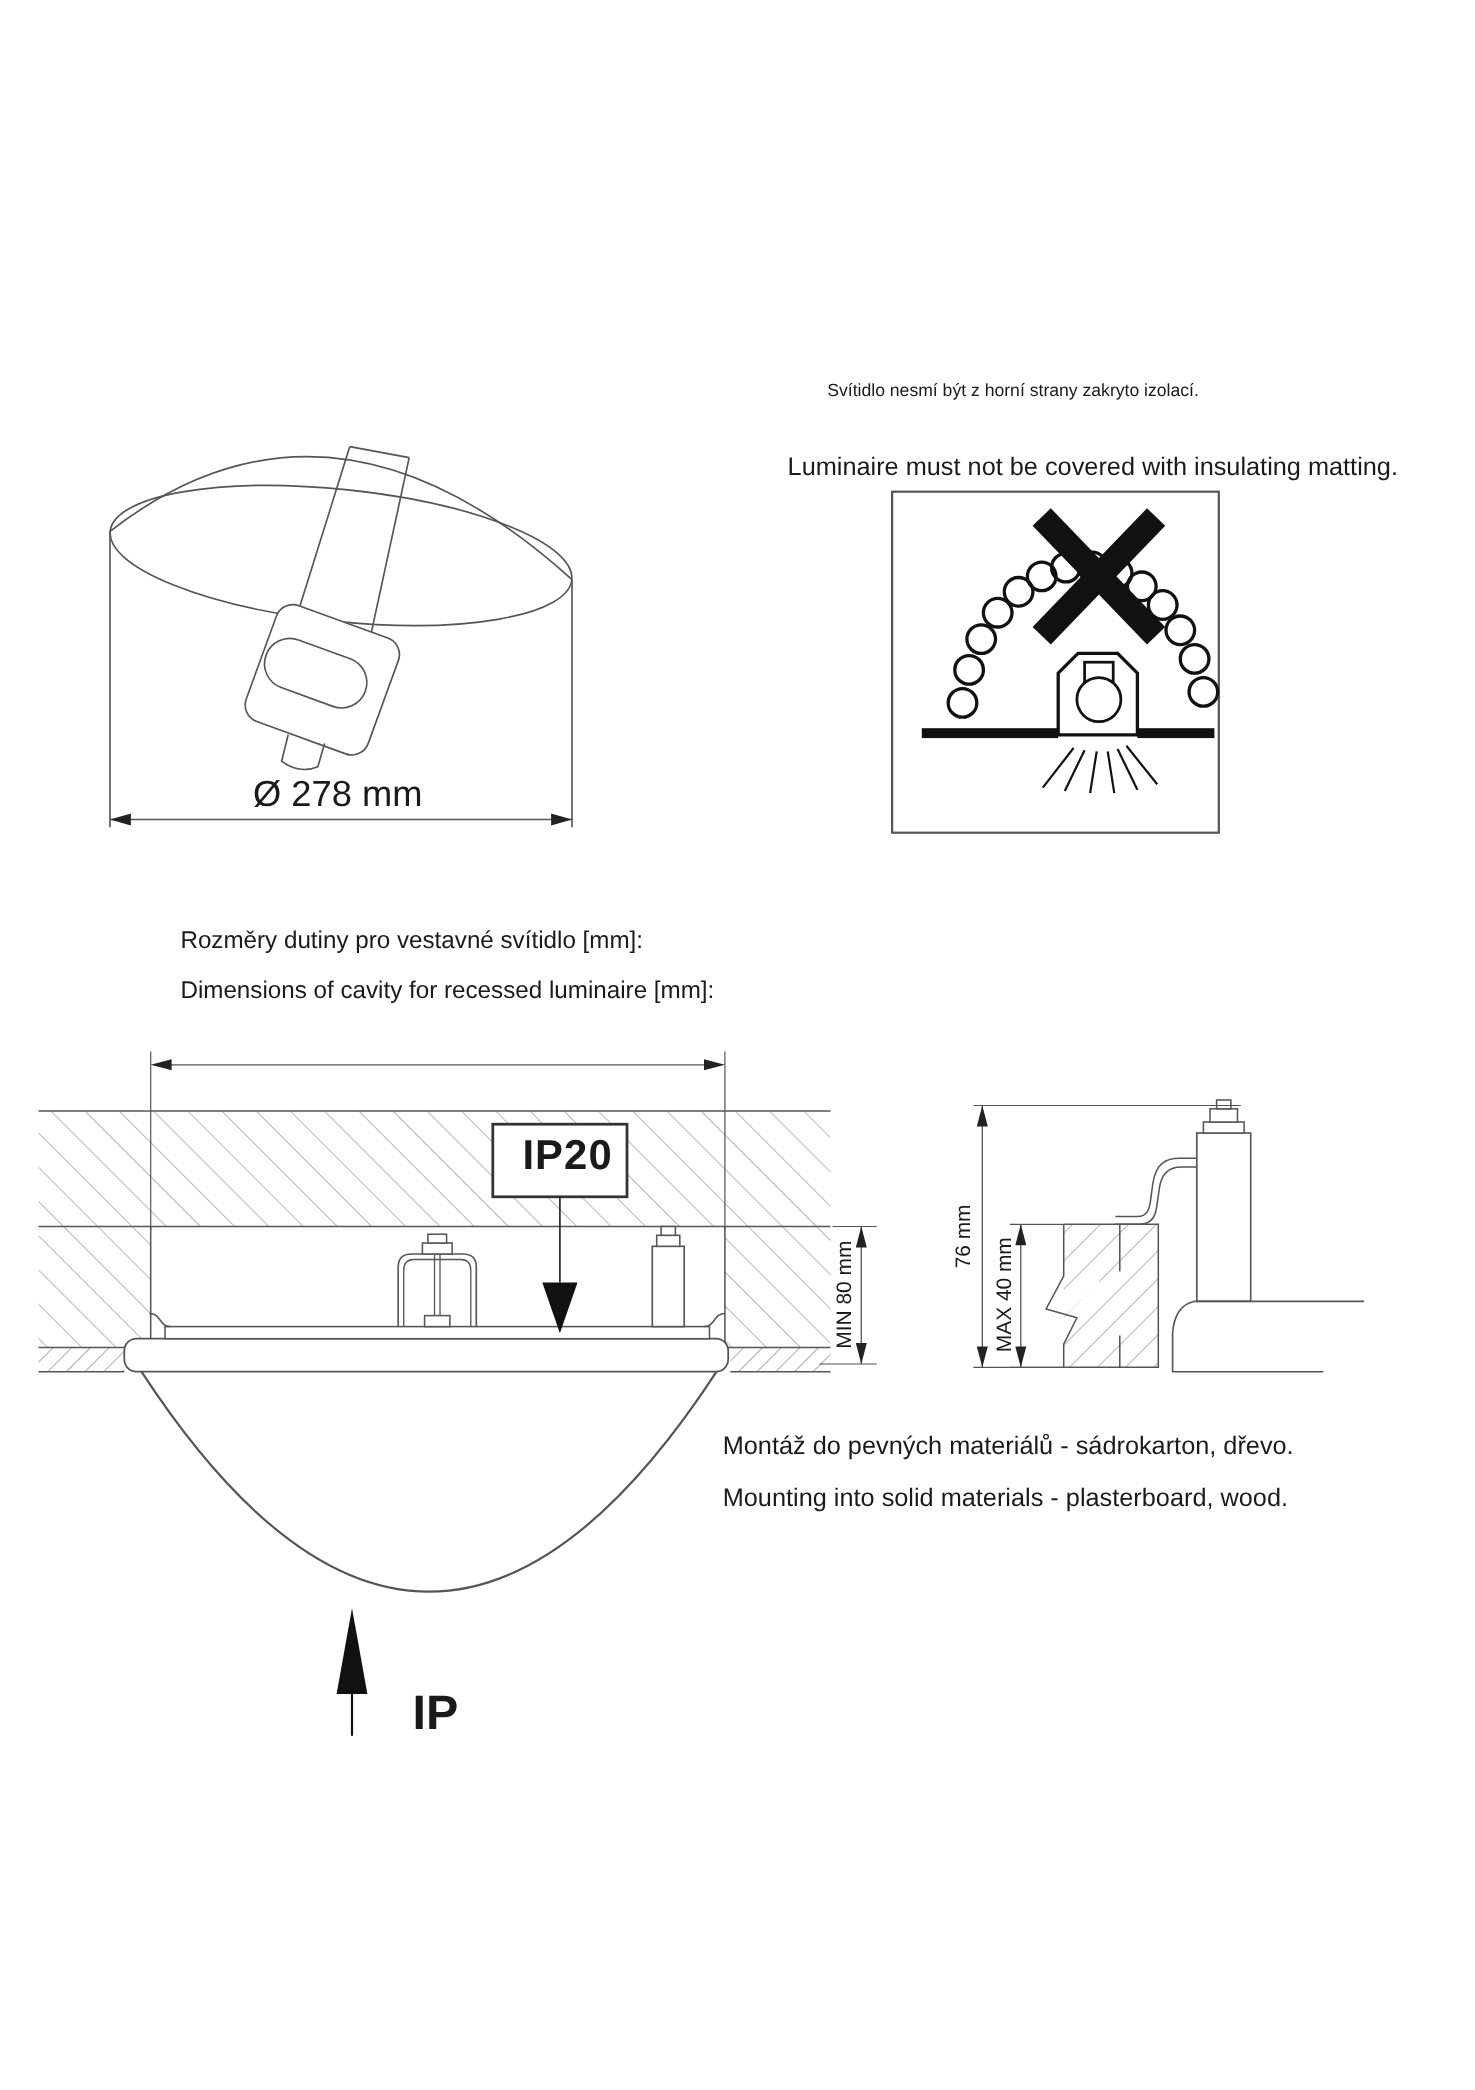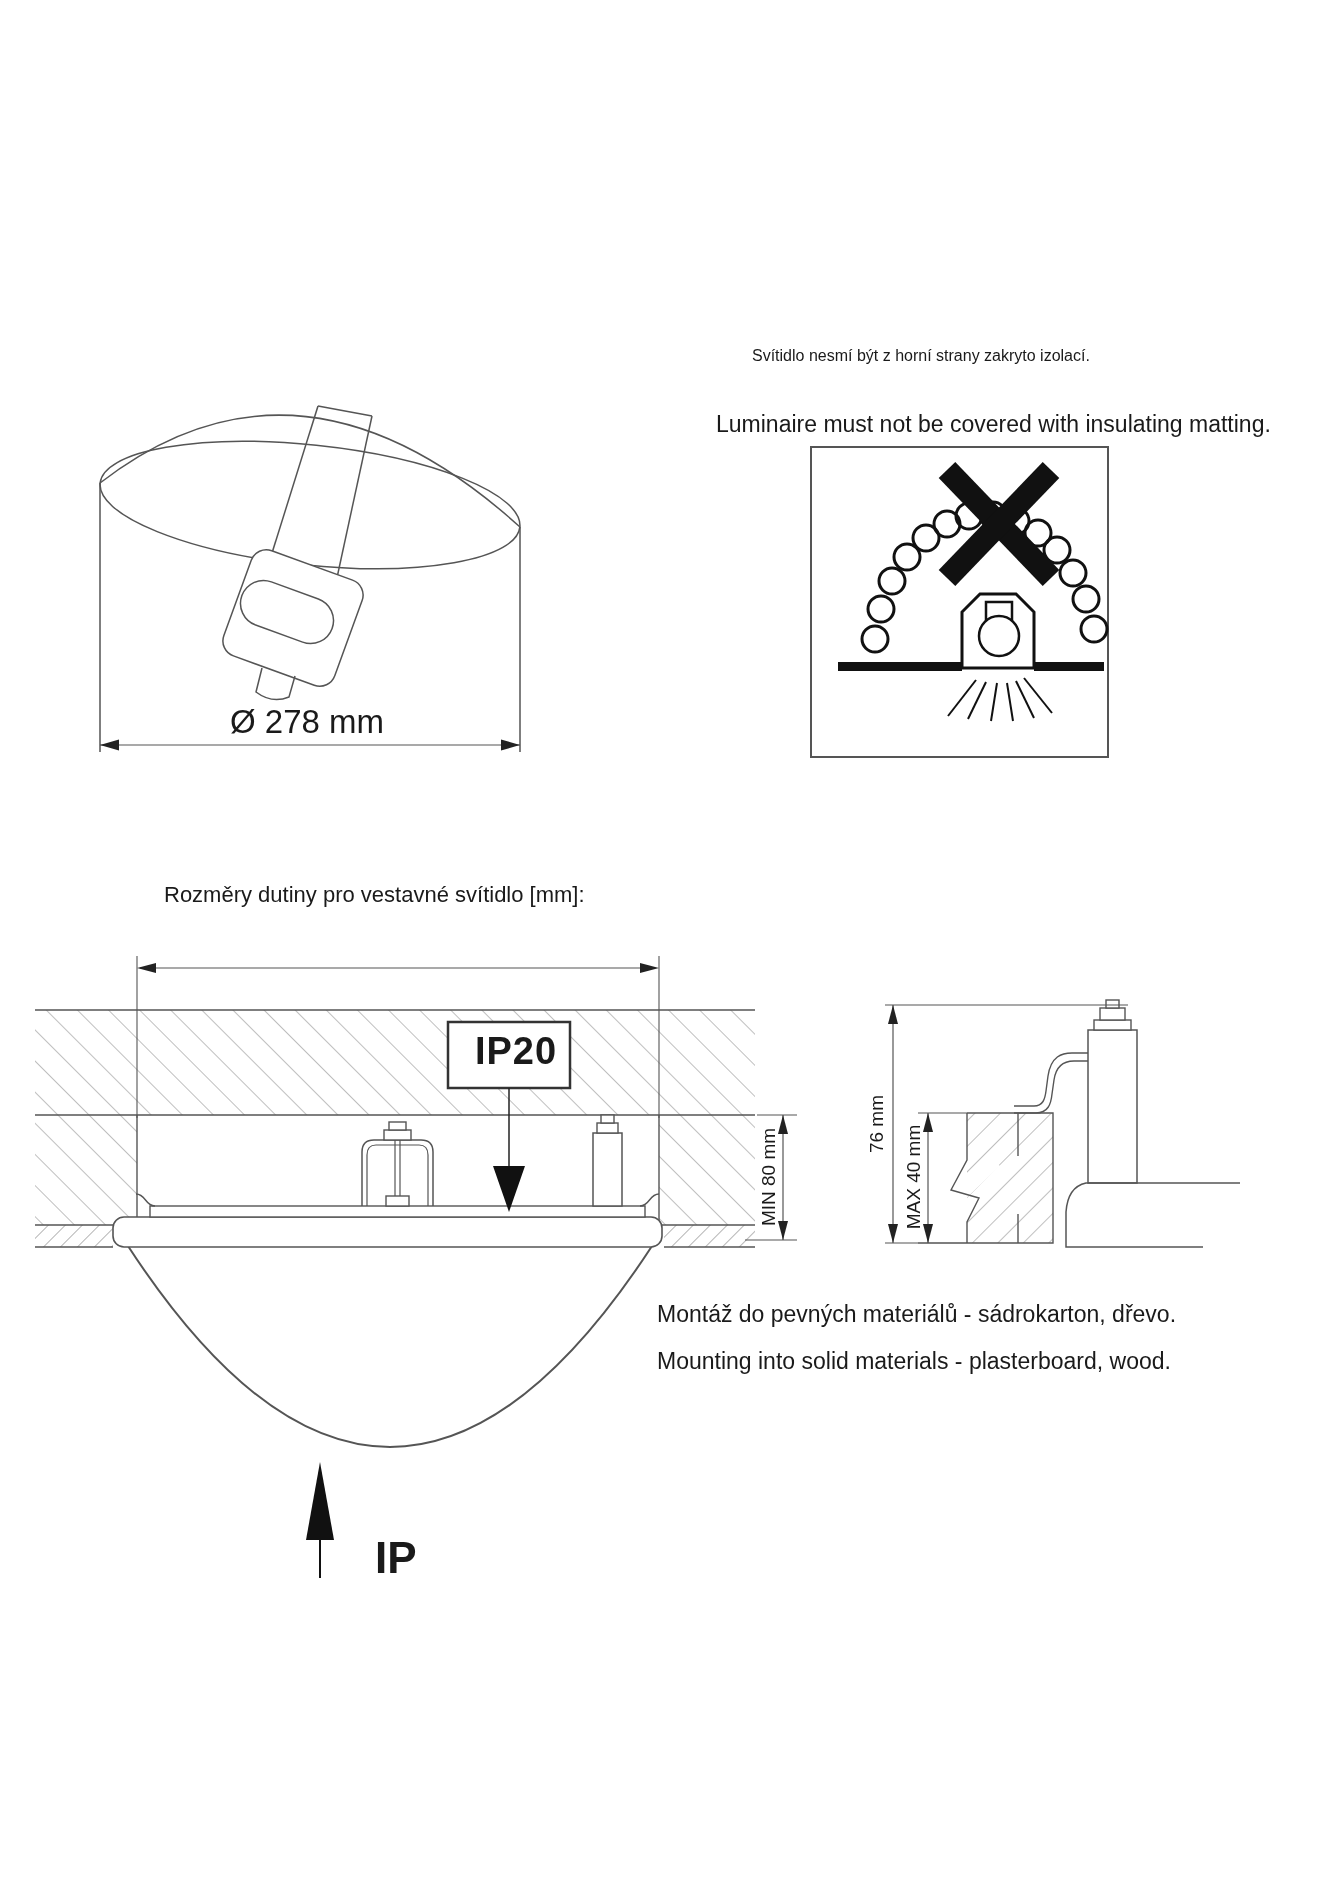--- a/index.html
+++ b/index.html
@@ -6,21 +6,21 @@
   .page{
     position:relative;width:1341px;height:1900px;background:#fff;
     font-family:"Liberation Sans", sans-serif;color:#1a1a1a;overflow:hidden;
   }
   .page svg{position:absolute;left:0;top:0;}
   .t{position:absolute;white-space:nowrap;line-height:1.15;}
   .rot{transform:translate(-50%,-50%) rotate(-90deg);}
   .tl-dim{left:192px;top:703px;width:230px;text-align:center;font-size:33px;}
   .ins-cz{left:752px;top:347px;font-size:16px;}
   .ins-en{left:716px;top:391px;font-size:23px;margin-top:20px;}
-  .cav-cz{left:164px;top:842px;font-size:22px;margin-top:40px;}
+  .cav-cz{left:164px;top:842px;font-size:22px;}
   .cav-en{left:164px;top:887px;font-size:22px;}
   .hole-dim{left:150px;top:941px;width:496px;text-align:center;font-size:18px;}
   .ip20{left:448px;top:1030px;width:136px;text-align:center;font-size:38px;font-weight:bold;letter-spacing:1px;}
   .min80{left:769px;top:1177px;font-size:19px;}
   .h76{left:877px;top:1124px;font-size:19px;}
   .max40{left:914px;top:1177px;font-size:19px;}
   .mnt-cz{left:657px;top:1301px;font-size:23px;}
   .mnt-en{left:657px;top:1348px;font-size:23px;}
   .ip-label{left:347px;top:1533px;font-size:44px;font-weight:bold;margin-left:28px;}
 </style>
@@ -190,20 +190,21 @@
   <g>
     <line x1="320" y1="1480" x2="320" y2="1578" stroke="#111" stroke-width="2"></line>
     <polygon points="320,1462 306,1540 334,1540" fill="#111"></polygon>
   </g>
 </svg>
 
 <div class="t tl-dim">Ø 278 mm</div>
 <div class="t ins-cz">Svítidlo nesmí být z horní strany zakryto izolací.</div>
 <div class="t ins-en">Luminaire must not be covered with insulating matting.</div>
 <div class="t cav-cz">Rozměry dutiny pro vestavné svítidlo [mm]:</div>
+<div class="t cav-en">Dimensions of cavity for recessed luminaire [mm]:</div>
 <div class="t ip20">IP20</div>
 <div class="t rot min80">MIN 80 mm</div>
 <div class="t rot h76">76 mm</div>
 <div class="t rot max40">MAX 40 mm</div>
 <div class="t mnt-cz">Montáž do pevných materiálů - sádrokarton, dřevo.</div>
 <div class="t mnt-en">Mounting into solid materials - plasterboard, wood.</div>
 <div class="t ip-label">IP</div>
 
 </div>
 

